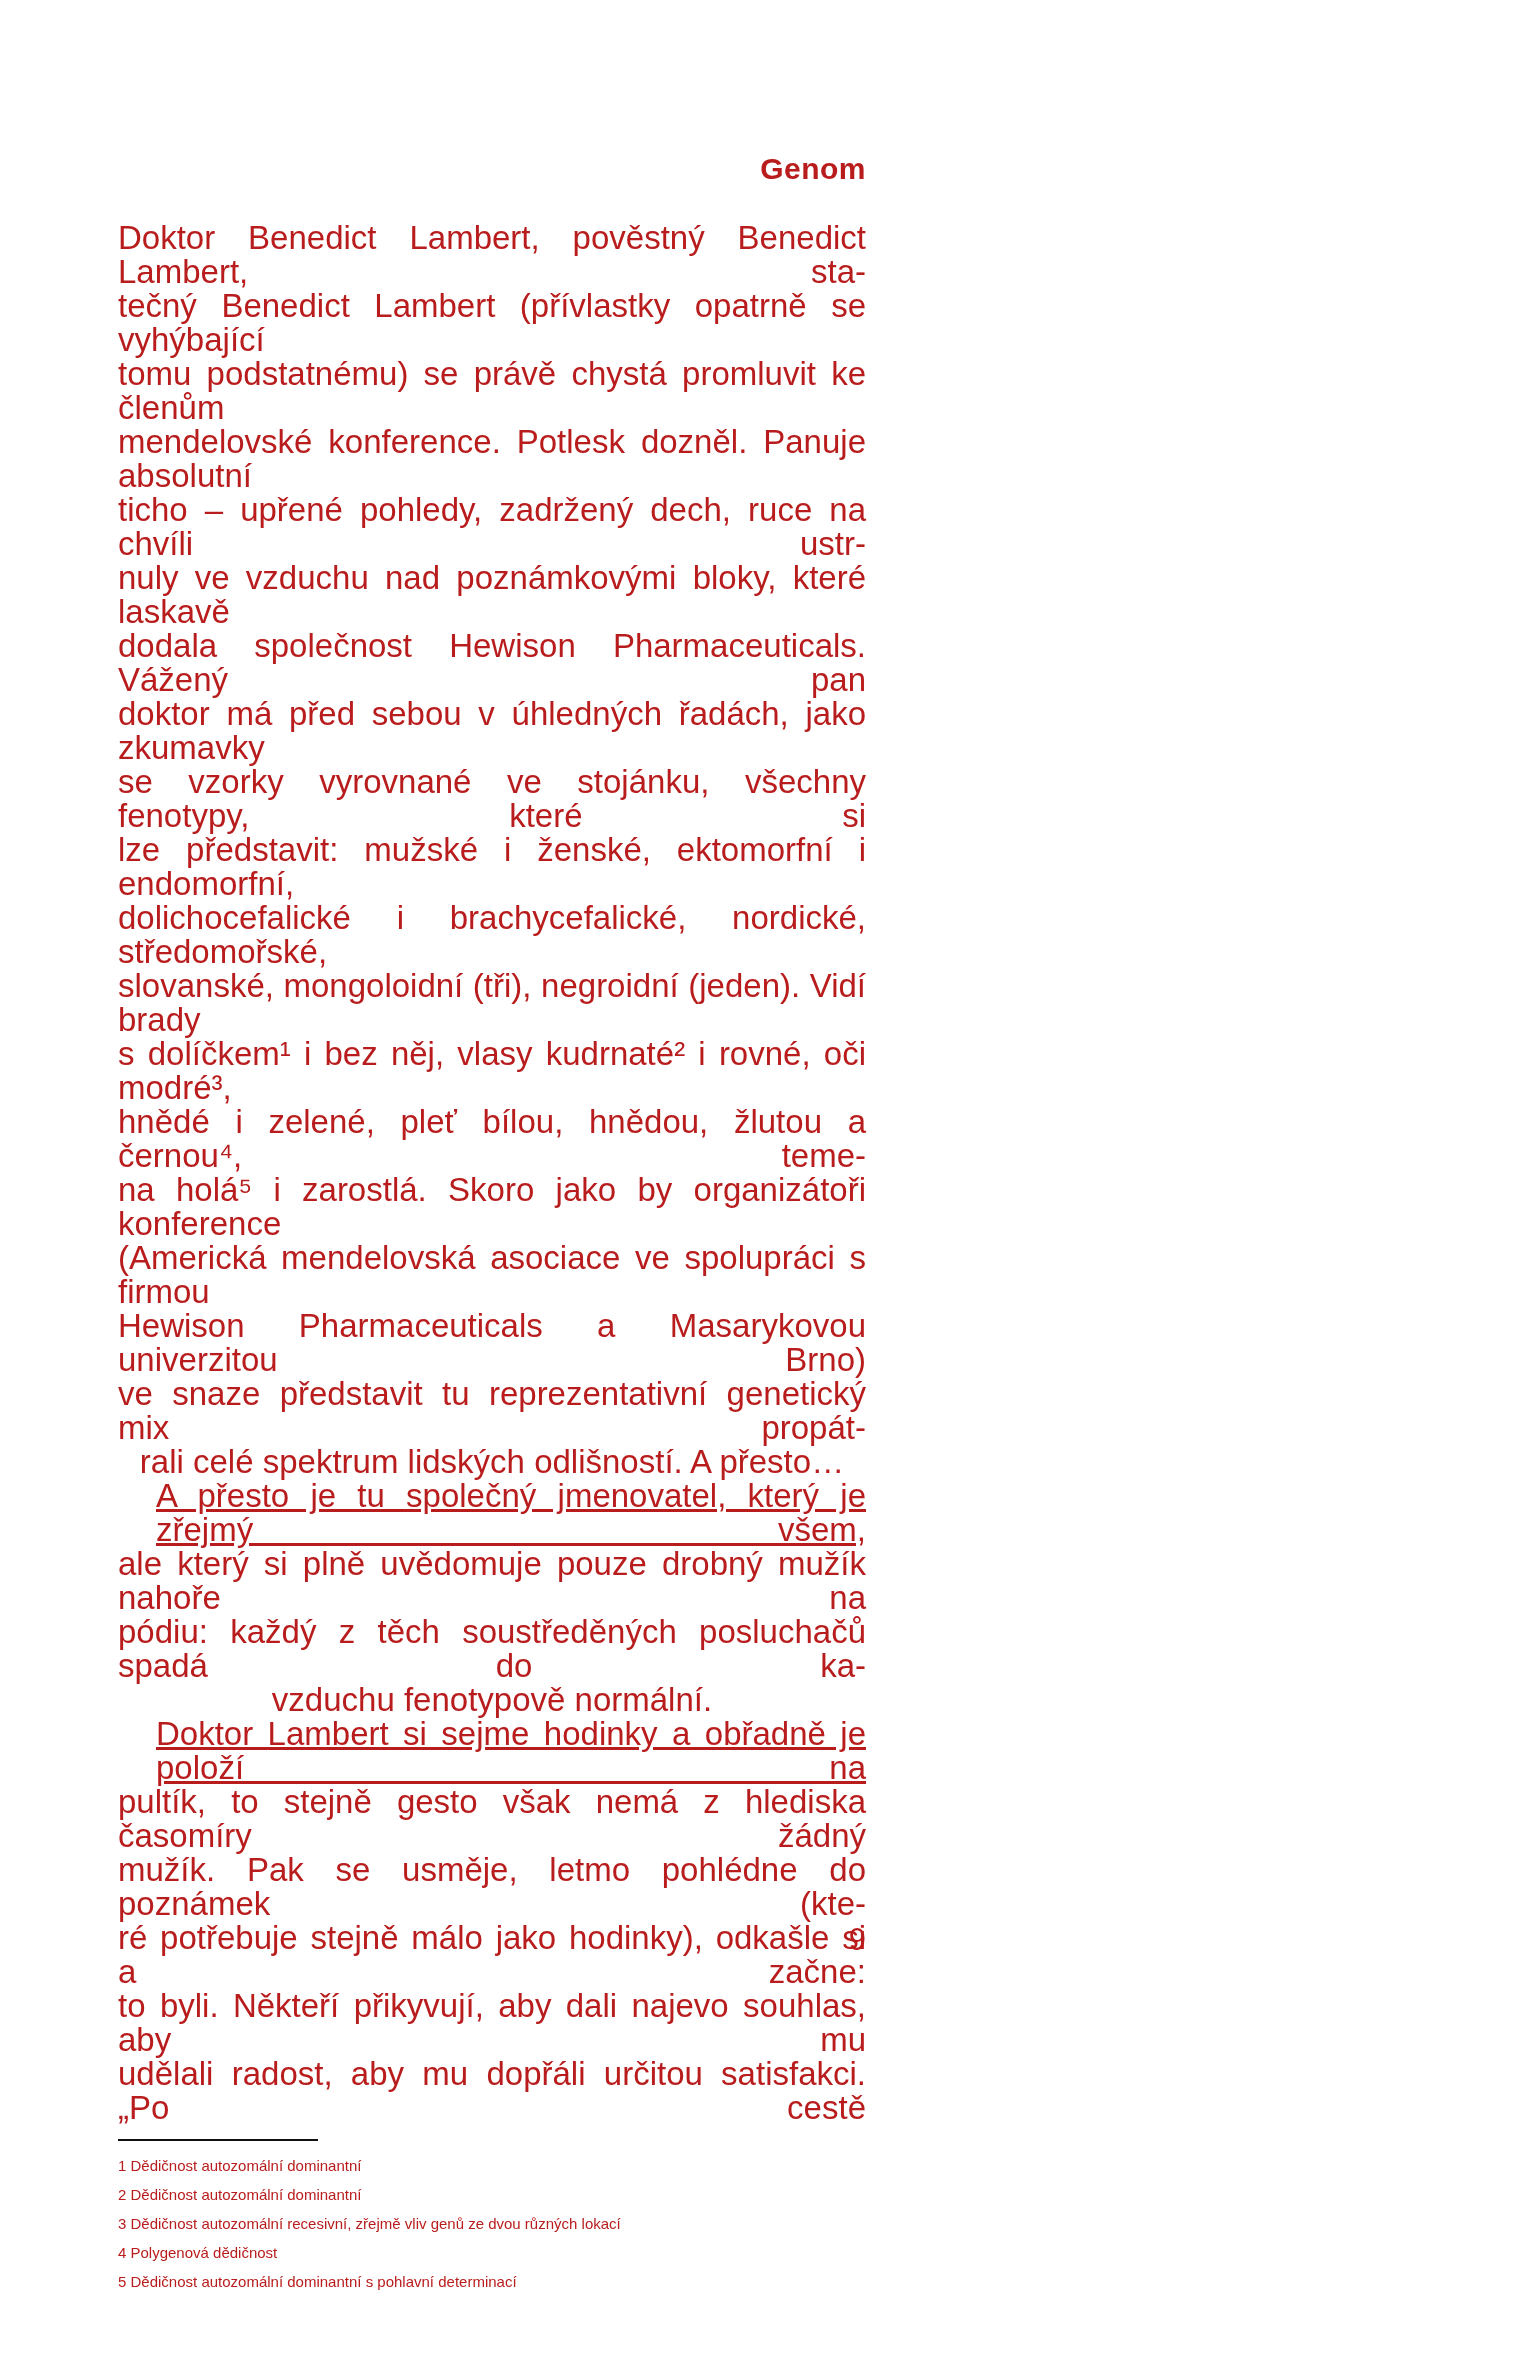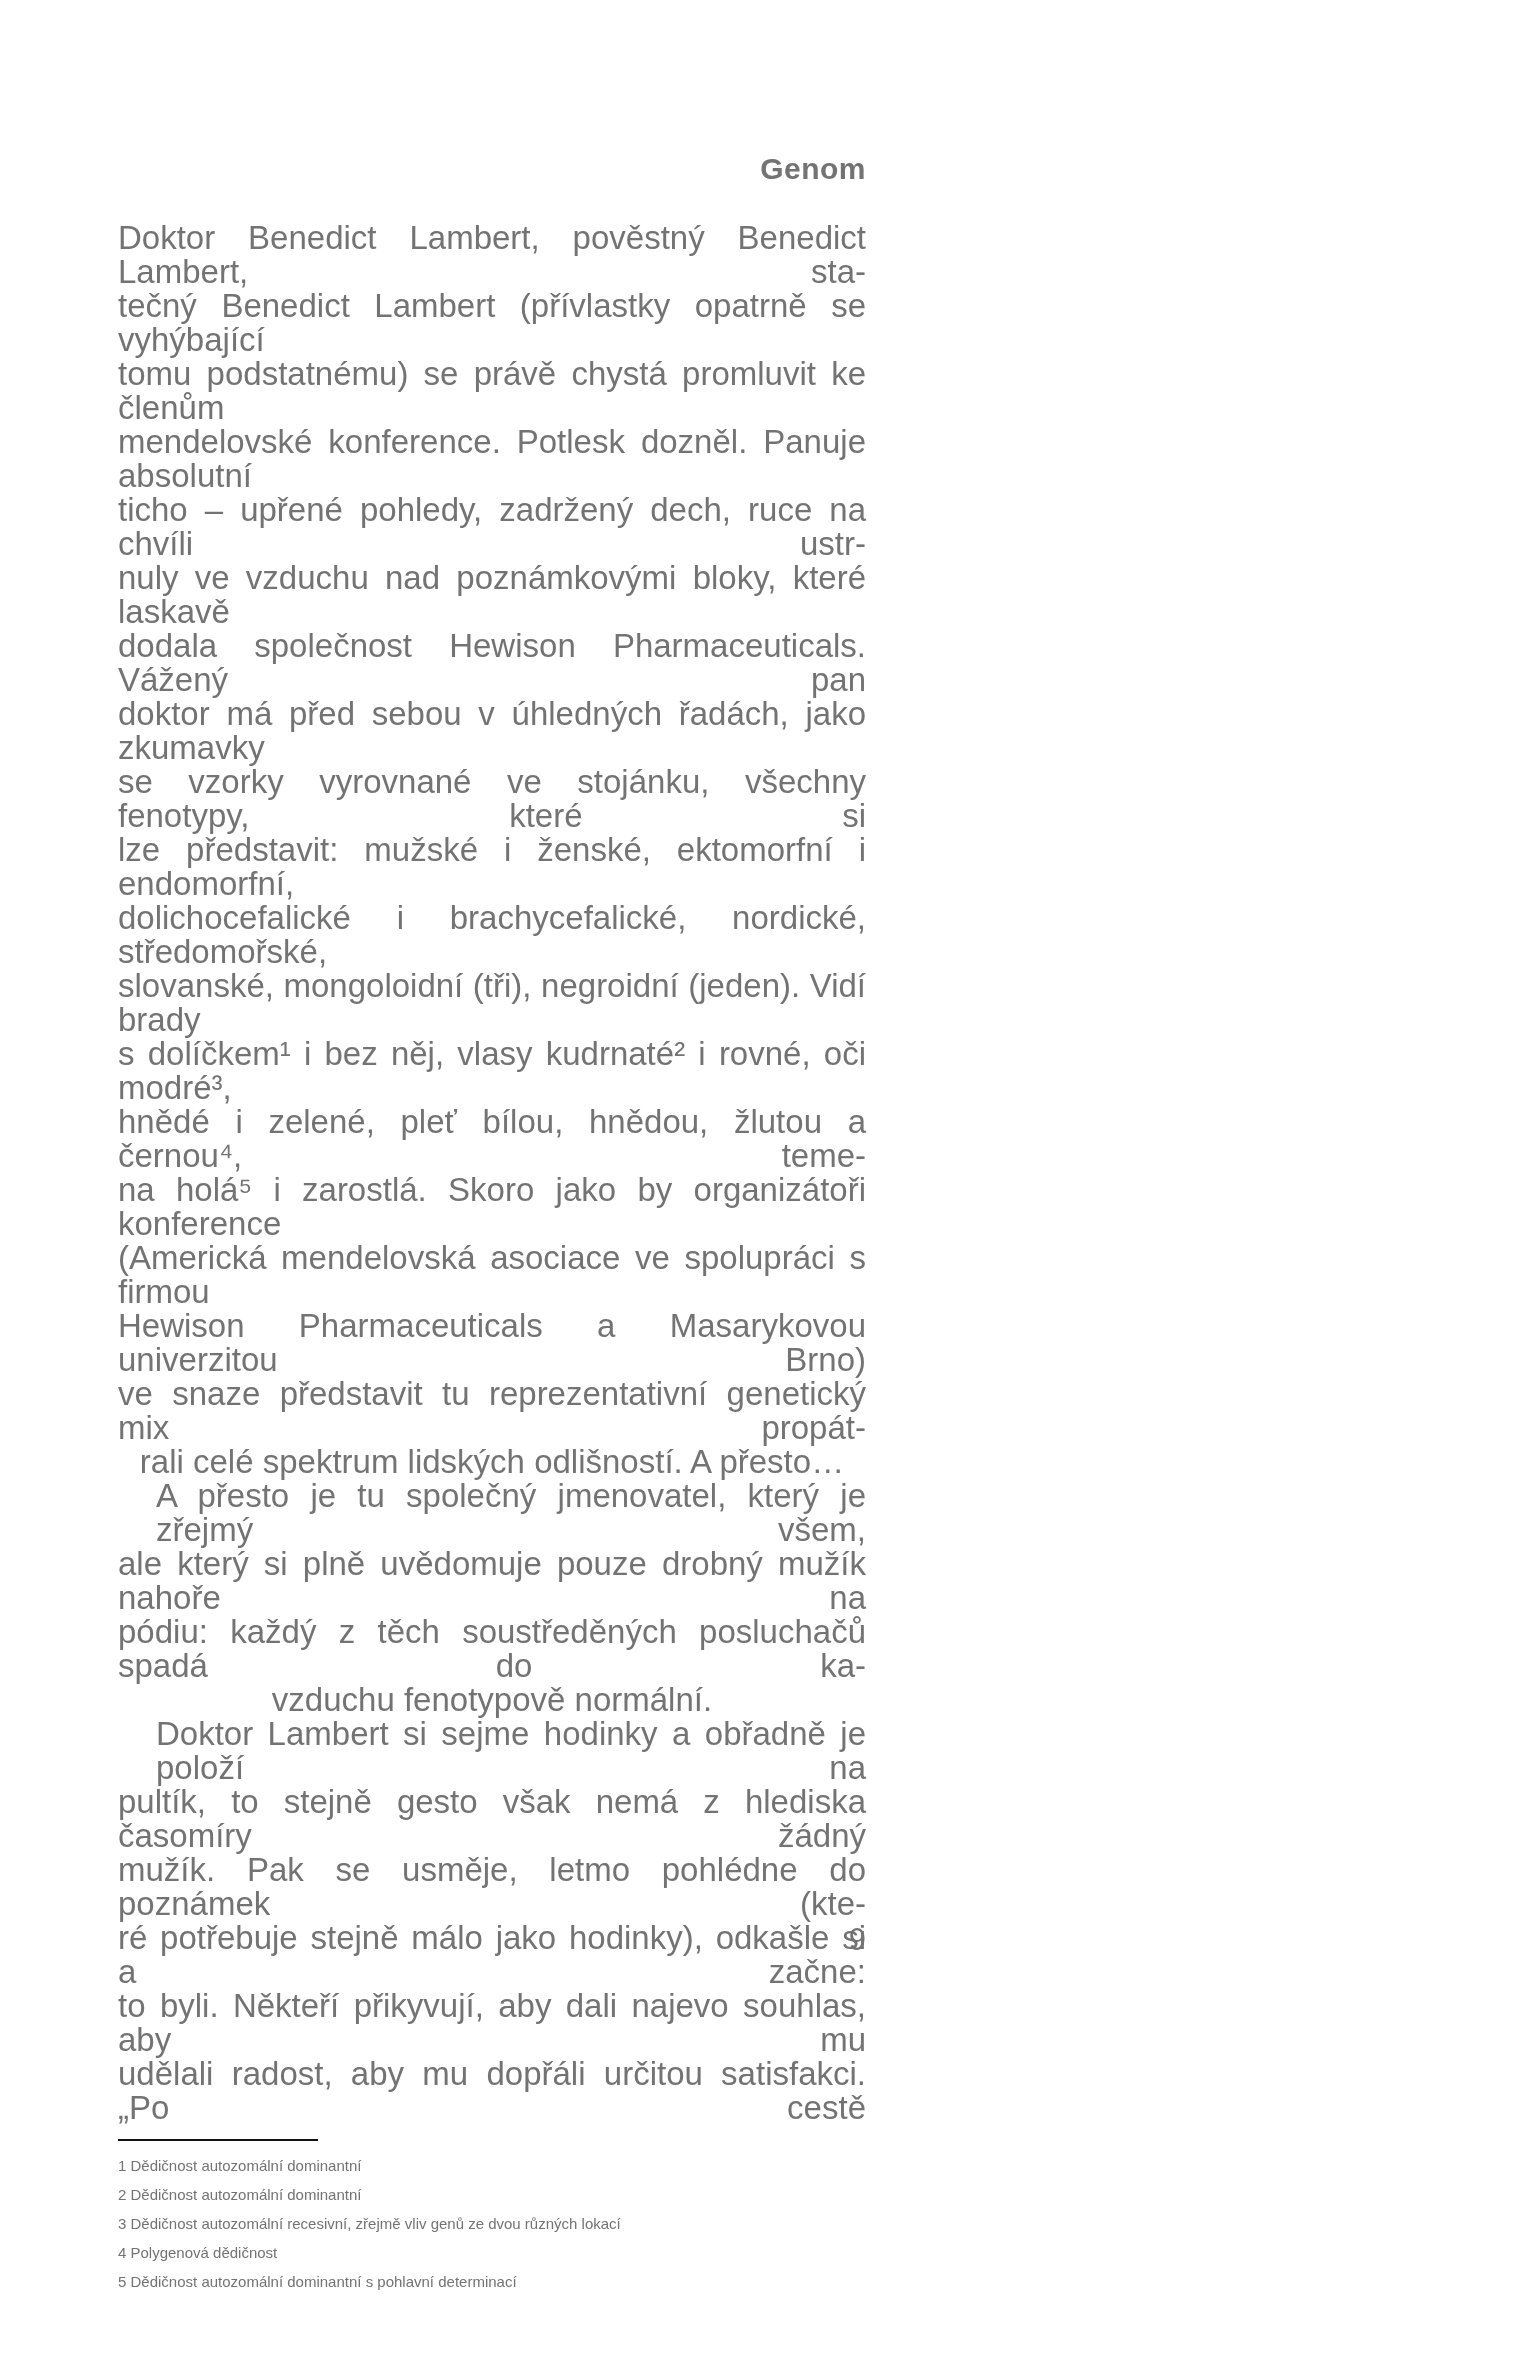--- a/index.html
+++ b/index.html
@@ -5,21 +5,21 @@
   html, body {
     margin: 0;
     padding: 0;
     background: #e8e8e8;
   }
   .page {
     position: relative;
     width: 1535px;
     height: 2362px;
     background: #ffffff;
-    color: #737373;
+    color: #b91c1c;
     font-family: "Liberation Sans", "DejaVu Sans", sans-serif;
     overflow: hidden;
   }
   .column {
     position: absolute;
     left: 118px;
     top: 0;
     width: 748px;
   }
   .chapter-title {
@@ -40,20 +40,21 @@
   }
   .line {
     text-align: center;
   }
   .line.just {
     text-align: justify;
     text-align-last: justify;
   }
   .line.indent {
     padding-left: 38px;
+    text-decoration: underline;
   }
   .italic {
   }
   .footnotes {
     margin-top: 14px;
   }
   .footnote-rule {
     width: 200px;
     height: 2px;
     background: #111111;

